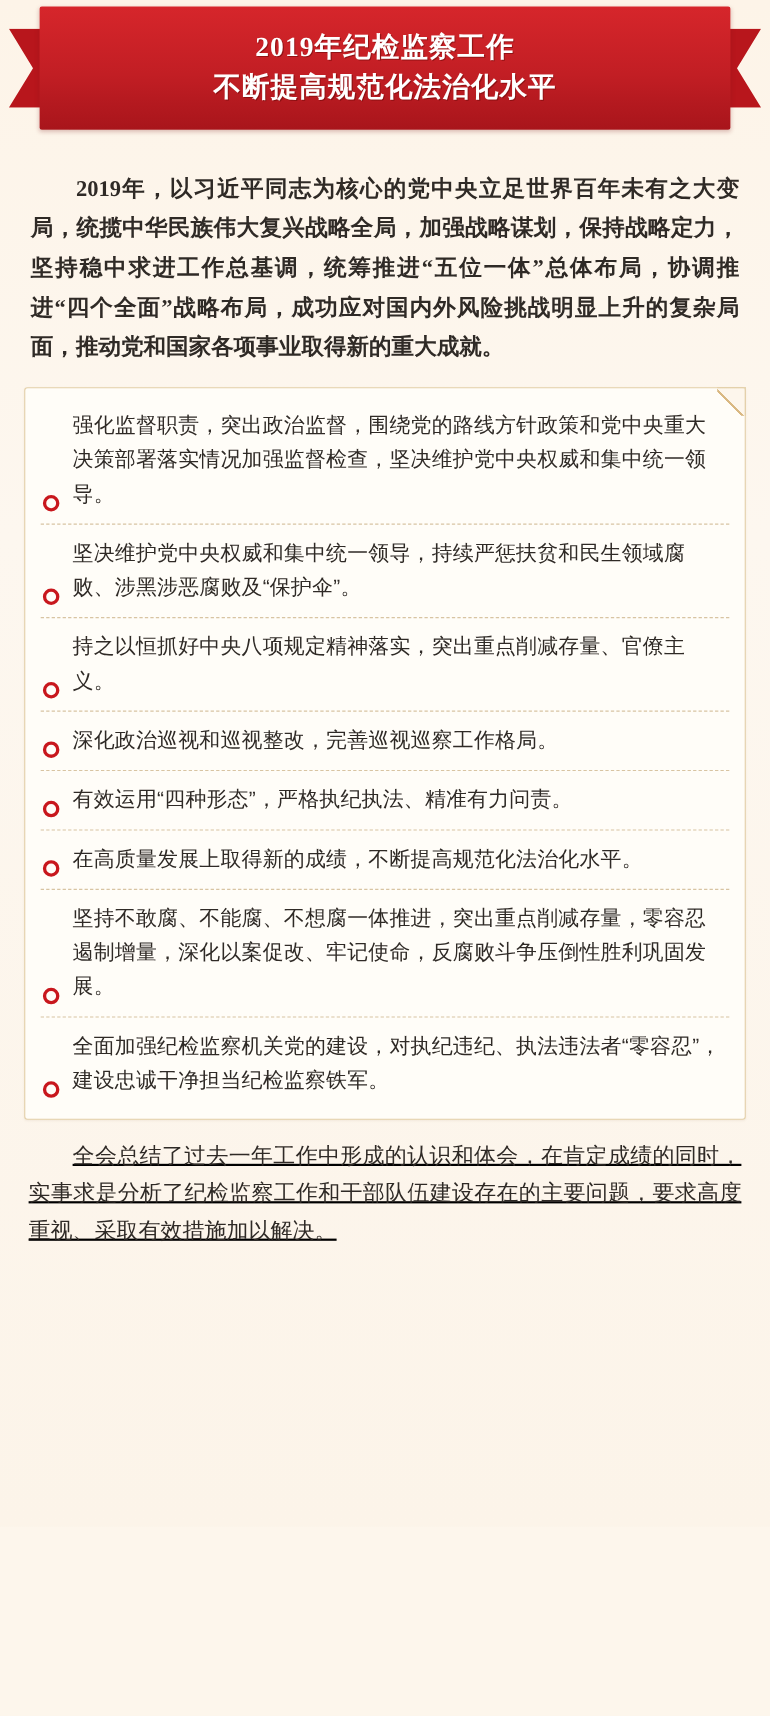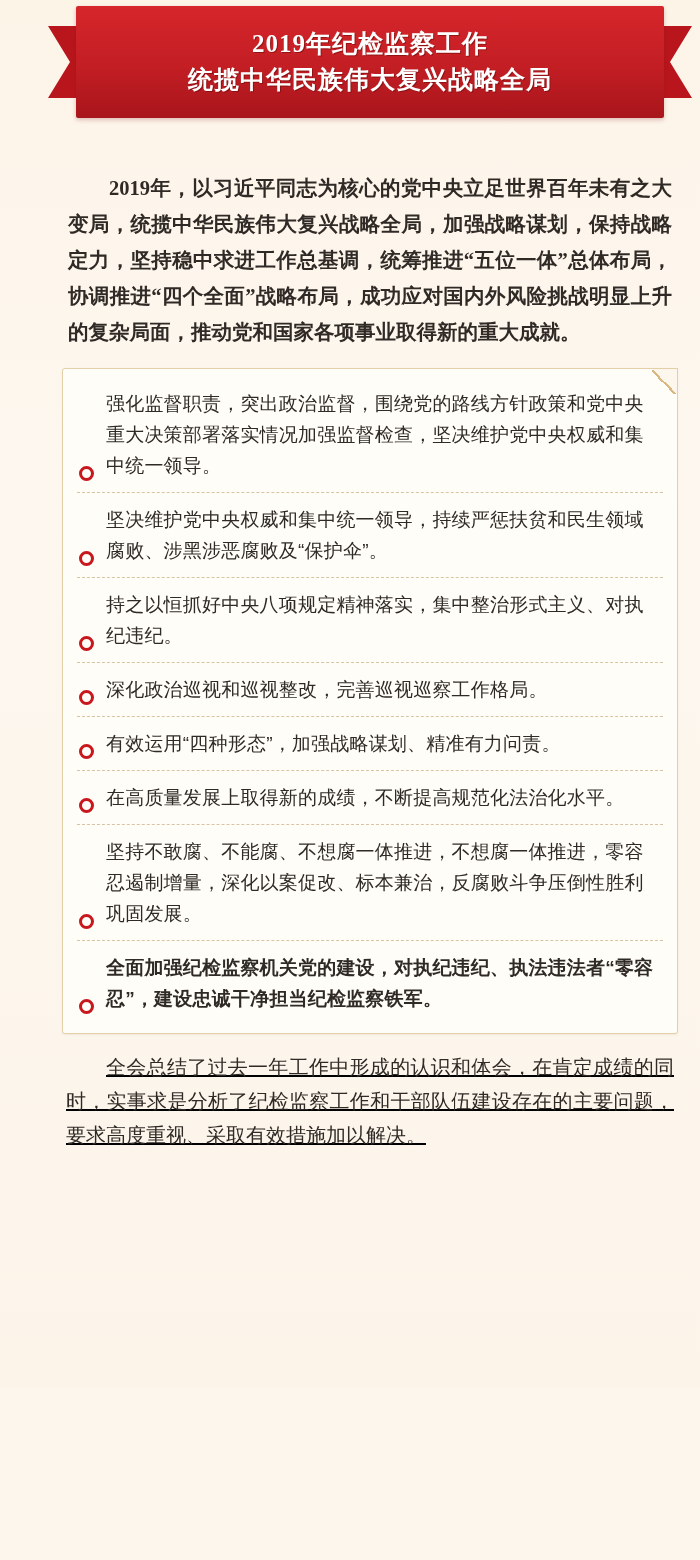--- a/index.html
+++ b/index.html
@@ -14,21 +14,20 @@
     overflow: hidden;
     position: relative;
   }
   .page {
     position: relative;
     width: 700px;
     height: 1388px;
     background: linear-gradient(180deg, #fdf4e8 0%, #fdf7ef 35%, #fcf4e9 100%);
     box-sizing: border-box;
     overflow: hidden;
-    padding-left: 40px;
   }
   
   .banner-wrap {
     position: relative;
     height: 128px;
     margin: 0;
   }
   .ribbon-tail {
     position: absolute;
     top: 26px;
@@ -76,21 +75,21 @@
     text-shadow: 1px 1px 0 rgba(110,10,10,0.6);
     font-family: "Liberation Serif", "DejaVu Serif", serif;
   }
   .banner-title .l2 { display: block; }
 
   
   .content {
     padding: 26px 28px 0 28px;
   }
   p.para {
-    margin: 16px 0 4px 0;
+    margin: 0 0 4px 0;
     font-size: 20.5px;
     line-height: 36px;
     color: #2f2a26;
     text-align: justify;
     text-indent: 2em;
     font-weight: bold;
     font-family: "Liberation Serif", "DejaVu Serif", serif;
   }
 
   
@@ -114,21 +113,21 @@
     border-top: 1px solid #e3cfa8;
     border-right: 1px solid #e3cfa8;
     box-sizing: border-box;
   }
   .item {
     display: flex;
     align-items: flex-end;
     padding: 11px 2px 11px 2px;
     border-bottom: 1px dashed #d8c4a2;
   }
-  .item:last-child { border-bottom: none; font-weight: bold; }
+  .item:last-child { border-bottom: none; }
   .bullet {
     flex: 0 0 auto;
     width: 15px;
     height: 15px;
     border-radius: 50%;
     border: 3px solid #c8171d;
     background: #fffdf8;
     margin: 7px 12px 0 0;
     box-sizing: border-box;
   }
@@ -161,57 +160,57 @@
 <div class="page">
 
   <div class="banner-wrap">
     <div class="ribbon-tail left"></div>
     <div class="ribbon-tail right"></div>
     <div class="ribbon-fold left"></div>
     <div class="ribbon-fold right"></div>
     <div class="banner">
       <div class="banner-title">
         <span class="l1">2019年纪检监察工作</span>
-        <span class="l2">统揽中华民族伟大复兴战略全局</span>
+        <span class="l2">不断提高规范化法治化水平</span>
       </div>
     </div>
   </div>
 
   <div class="content">
     <p class="para">2019年，以习近平同志为核心的党中央立足世界百年未有之大变局，统揽中华民族伟大复兴战略全局，加强战略谋划，保持战略定力，坚持稳中求进工作总基调，统筹推进“五位一体”总体布局，协调推进“四个全面”战略布局，成功应对国内外风险挑战明显上升的复杂局面，推动党和国家各项事业取得新的重大成就。</p>
   </div>
 
   <div class="card">
     <div class="item">
       <span class="bullet"></span>
       <span class="item-text">强化监督职责，突出政治监督，围绕党的路线方针政策和党中央重大决策部署落实情况加强监督检查，坚决维护党中央权威和集中统一领导。</span>
     </div>
     <div class="item">
       <span class="bullet"></span>
       <span class="item-text">坚决维护党中央权威和集中统一领导，持续严惩扶贫和民生领域腐败、涉黑涉恶腐败及“保护伞”。</span>
     </div>
     <div class="item">
       <span class="bullet"></span>
-      <span class="item-text">持之以恒抓好中央八项规定精神落实，集中整治形式主义、对执纪违纪。</span>
+      <span class="item-text">持之以恒抓好中央八项规定精神落实，突出重点削减存量、官僚主义。</span>
     </div>
     <div class="item">
       <span class="bullet"></span>
       <span class="item-text">深化政治巡视和巡视整改，完善巡视巡察工作格局。</span>
     </div>
     <div class="item">
       <span class="bullet"></span>
-      <span class="item-text">有效运用“四种形态”，加强战略谋划、精准有力问责。</span>
+      <span class="item-text">有效运用“四种形态”，严格执纪执法、精准有力问责。</span>
     </div>
     <div class="item">
       <span class="bullet"></span>
       <span class="item-text">在高质量发展上取得新的成绩，不断提高规范化法治化水平。</span>
     </div>
     <div class="item">
       <span class="bullet"></span>
-      <span class="item-text">坚持不敢腐、不能腐、不想腐一体推进，不想腐一体推进，零容忍遏制增量，深化以案促改、标本兼治，反腐败斗争压倒性胜利巩固发展。</span>
+      <span class="item-text">坚持不敢腐、不能腐、不想腐一体推进，突出重点削减存量，零容忍遏制增量，深化以案促改、牢记使命，反腐败斗争压倒性胜利巩固发展。</span>
     </div>
     <div class="item">
       <span class="bullet"></span>
       <span class="item-text">全面加强纪检监察机关党的建设，对执纪违纪、执法违法者“零容忍”，建设忠诚干净担当纪检监察铁军。</span>
     </div>
   </div>
 
   <div class="closing">
     <p class="closing-para">全会总结了过去一年工作中形成的认识和体会，在肯定成绩的同时，实事求是分析了纪检监察工作和干部队伍建设存在的主要问题，要求高度重视、采取有效措施加以解决。</p>
   </div>

